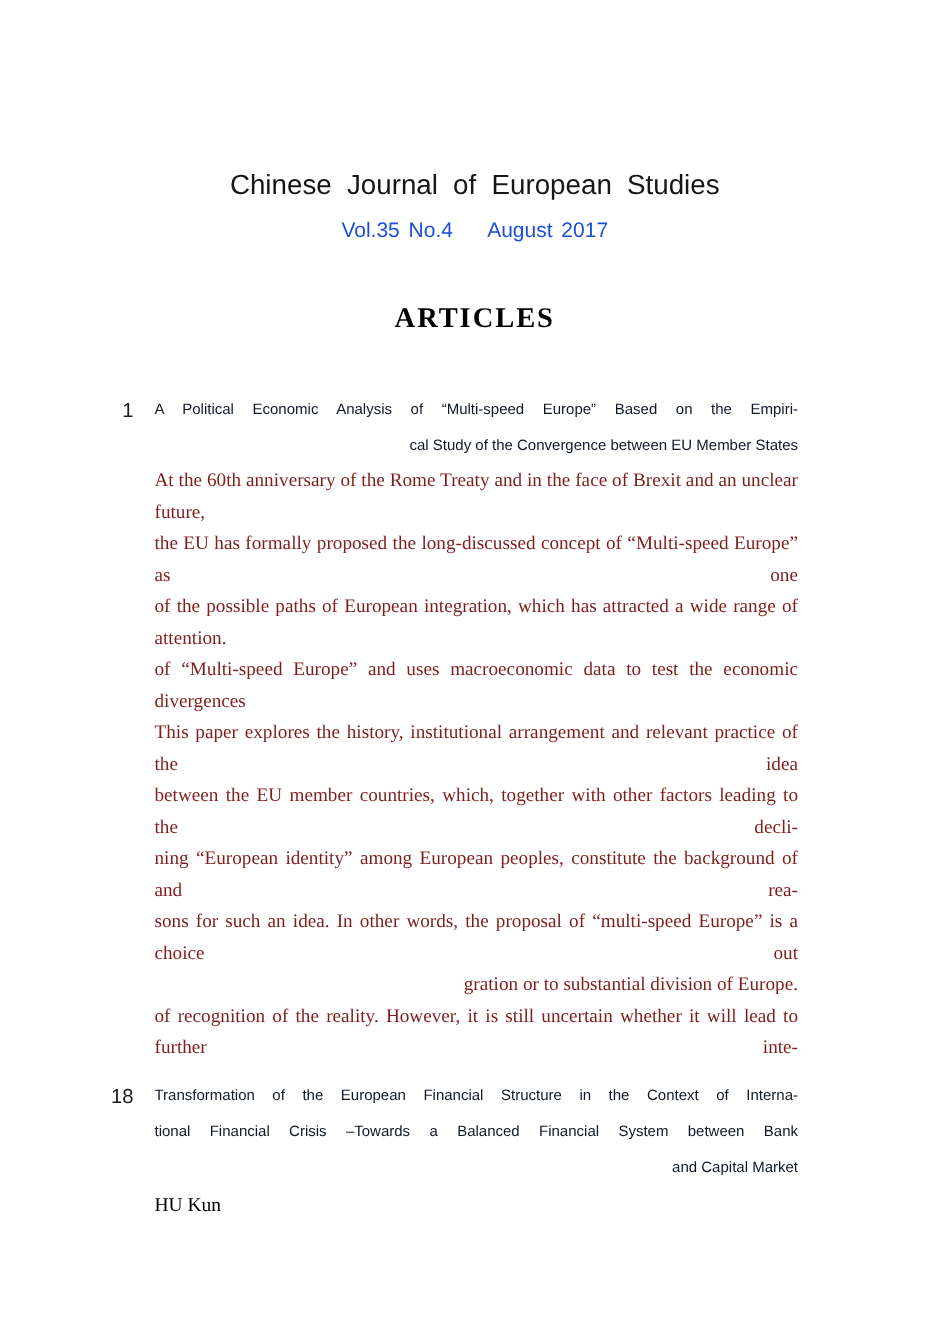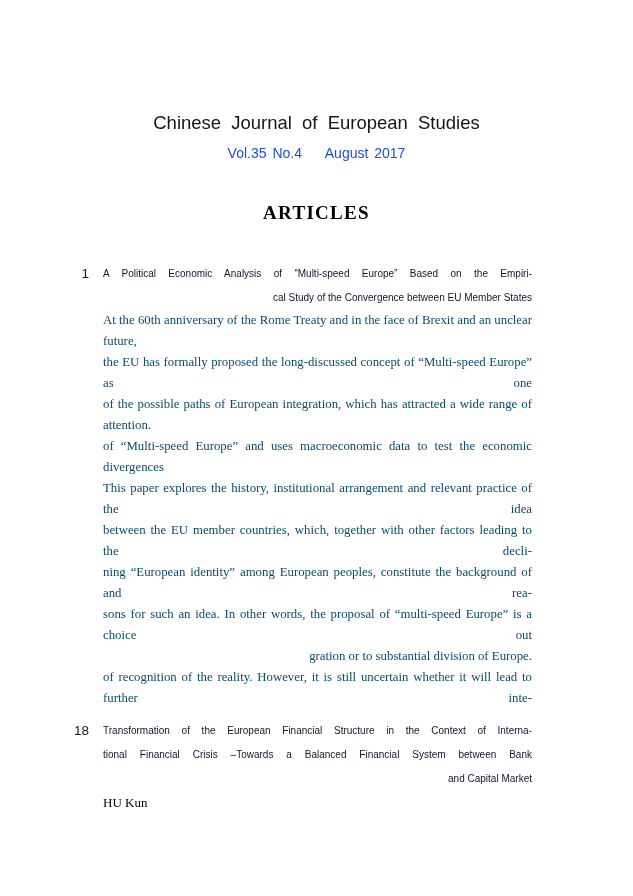--- a/index.html
+++ b/index.html
@@ -71,21 +71,21 @@
     font-family: "Liberation Serif", serif;
     font-size: 13px;
     line-height: 23px;
     white-space: pre;
     color: #000000;
   }
   .abstract {
     font-family: "Liberation Serif", serif;
     font-size: 12.8px;
     line-height: 21px;
-    color: #0c4a6e;
+    color: #7f1d1d;
   }
   .t-line, .a-line {
     text-align: right;
   }
   .jfill {
     text-align: justify;
     text-align-last: justify;
   }
 </style>
 </head>

